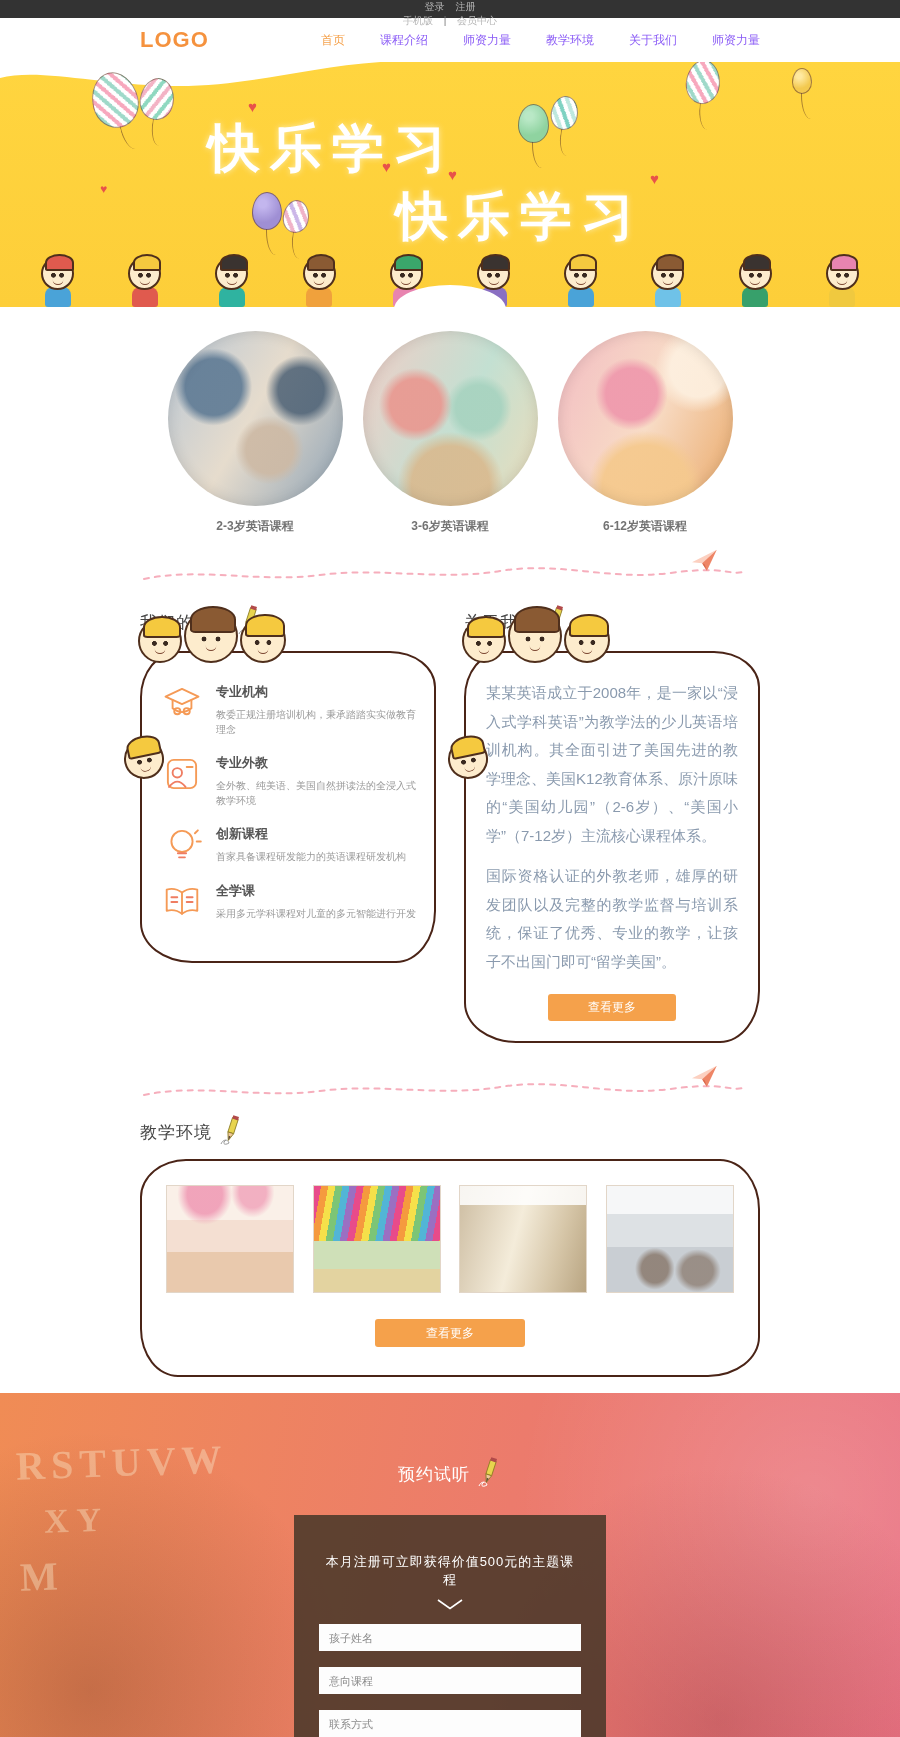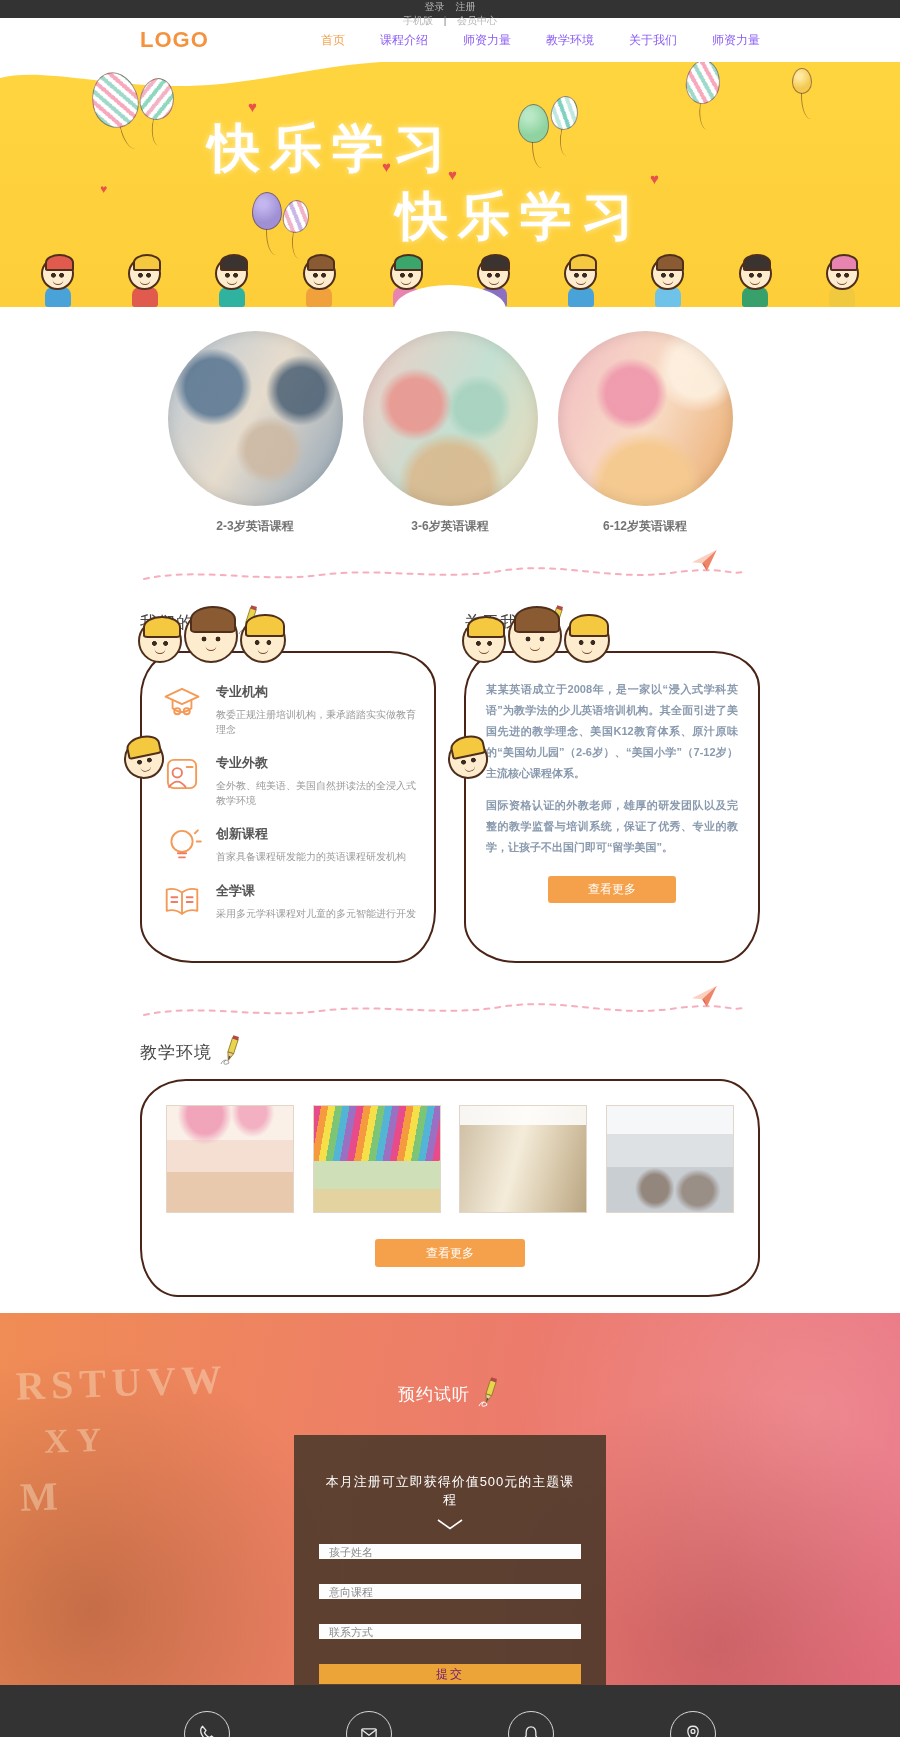--- a/index.html
+++ b/index.html
@@ -92,21 +92,21 @@
   
   .cols { margin-top:16px; display:flex; gap:28px; }
   .col { width:296px; }
   .col .sketchbox { margin-top:18px; }
   .advbox { padding:30px 14px 16px 20px; }
   .adv-item { display:flex; gap:14px; margin-bottom:17px; }
   .adv-icon { flex:0 0 40px; height:40px; }
   .adv-title { font-size:13px; font-weight:bold; color:#555; margin-bottom:6px; }
   .adv-desc { font-size:10px; color:#9a9a9a; line-height:1.5; }
   .aboutbox { padding:26px 20px 20px; }
-  .aboutbox p { font-size:11px; color:#8a9aae; line-height:1.9; margin-bottom:12px; text-align:justify;font-weight:bold; }
+  .aboutbox p { font-size:15px; color:#8a9aae; line-height:1.9; margin-bottom:12px; text-align:justify; }
   .btn { display:block; width:128px; height:27px; line-height:27px; margin:18px auto 0; background:#f5a14b; color:#fff; font-size:12px; text-align:center; border-radius:3px; border:none; cursor:pointer; }
 
   
   .env { margin-top:10px; }
   .envbox { min-height:218px; margin-top:16px; padding:24px 24px 22px; }
   .env-photos { display:flex; justify-content:space-between; }
   .env-photo { width:128px; height:108px; border:1px solid #e2d6c8; cursor:pointer; }
   .ep1 { background:
       radial-gradient(ellipse at 30% 8%, rgba(240,160,184,.95) 0 14%, transparent 22%),
       radial-gradient(ellipse at 68% 6%, rgba(240,160,184,.8) 0 11%, transparent 18%),
@@ -132,21 +132,21 @@
       linear-gradient(100deg,#f08c55,#ec7b6c 55%,#e96f80); }
   .bg-letters { position:absolute; left:18px; top:40px; color:rgba(250,238,210,.38); font-weight:bold; font-family:"Liberation Serif","DejaVu Serif",serif; line-height:1.5; transform:rotate(-2deg); }
   .bg-letters .r1 { font-size:40px; letter-spacing:6px; }
   .bg-letters .r2 { font-size:34px; letter-spacing:8px; padding-left:26px; }
   .bg-letters .r3 { font-size:40px; }
   .booking .sec-head { justify-content:center; }
   .booking .sec-head .t { color:#fff; }
   .panel { position:relative; width:312px; margin:30px auto 0; background:rgba(74,56,41,.88); padding:38px 25px 30px; }
   .promo { color:#fff; font-size:13px; text-align:center; letter-spacing:1px; }
   .chev { display:block; margin:10px auto 14px; }
-  .field { display:block; width:100%; height:15px; margin-bottom:25px; border:none; background:#fdfdfd; font-size:11px; padding:0 10px; color:#333; font-family:inherit; }
+  .field { display:block; width:100%; height:27px; margin-bottom:16px; border:none; background:#fdfdfd; font-size:11px; padding:0 10px; color:#333; font-family:inherit; }
   .field::placeholder { color:#8a8a8a; }
   .submit { display:block; width:100%; height:20px; background:#eca438; color:#701a75; font-size:12px; border:none; cursor:pointer; letter-spacing:2px; font-family:inherit; }
 
   
   .footer { height:55px; background:#333; display:flex; justify-content:center; gap:116px; padding-top:26px; }
   .f-ic { width:46px; height:46px; border:1px solid #d8d8d8; border-radius:50%; display:flex; align-items:center; justify-content:center; cursor:pointer; flex:0 0 46px; }
 </style>
 </head>
 <body>
 

